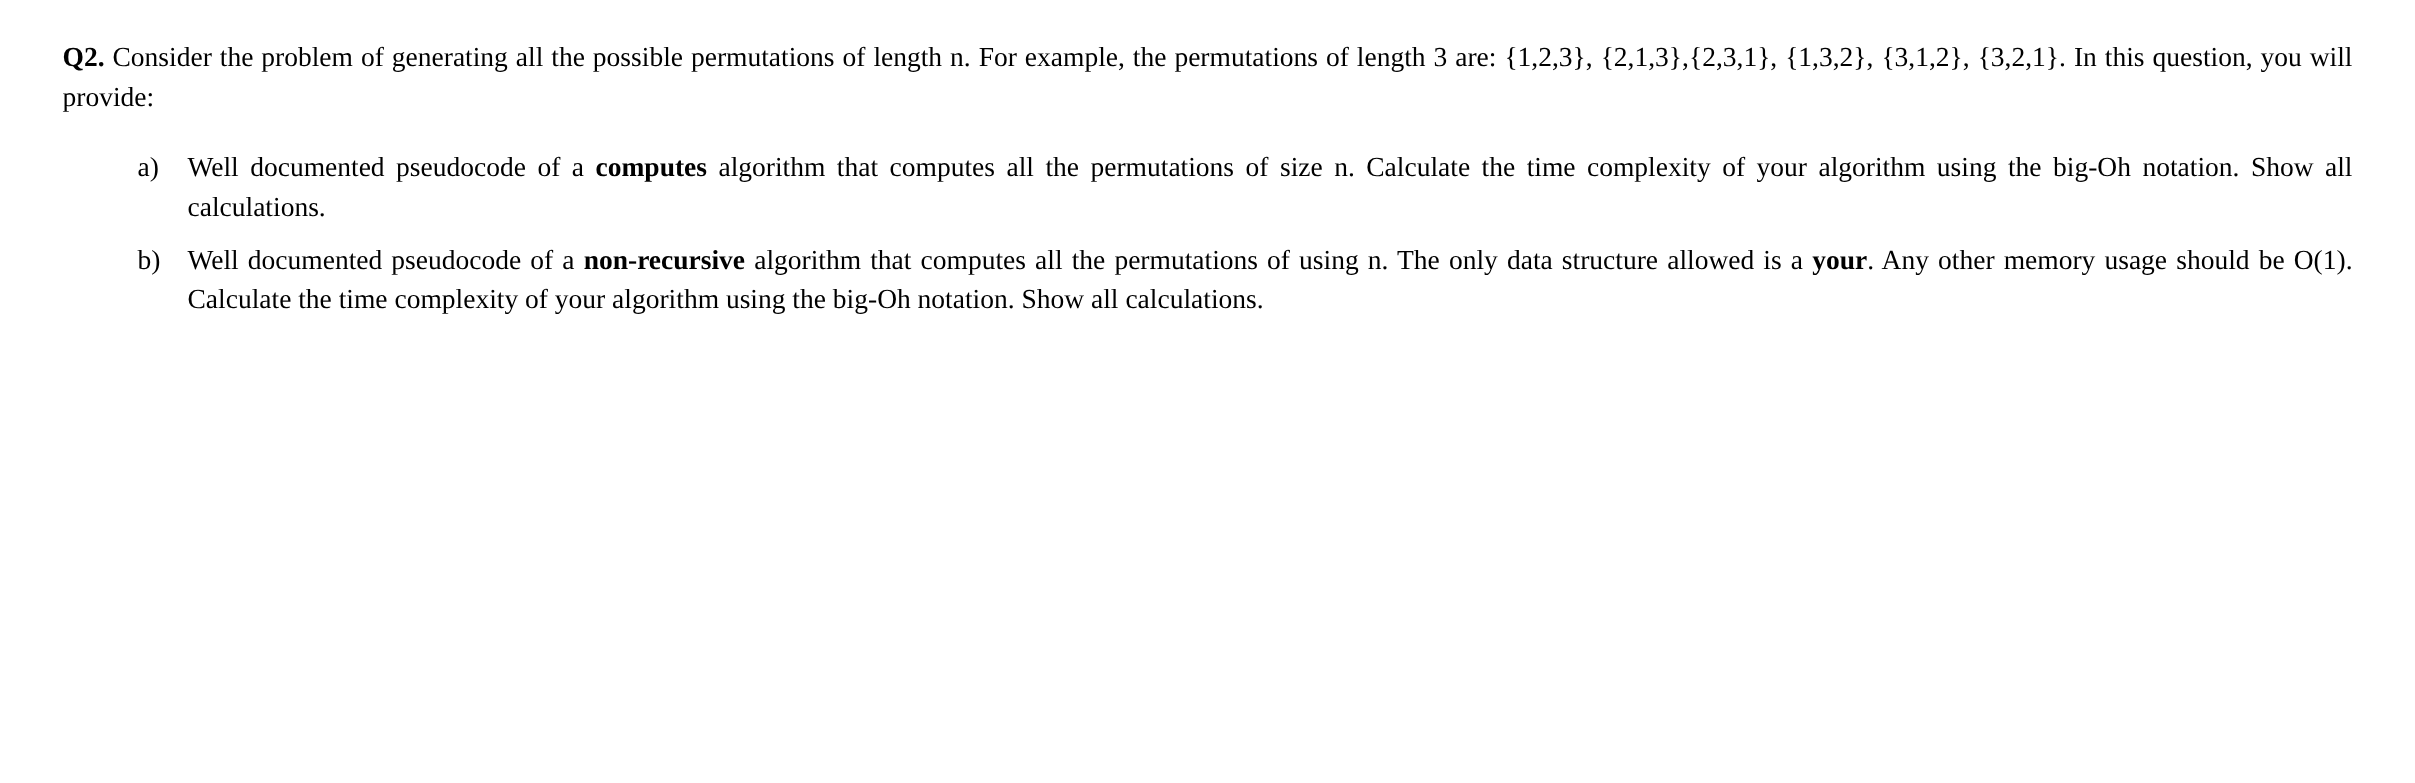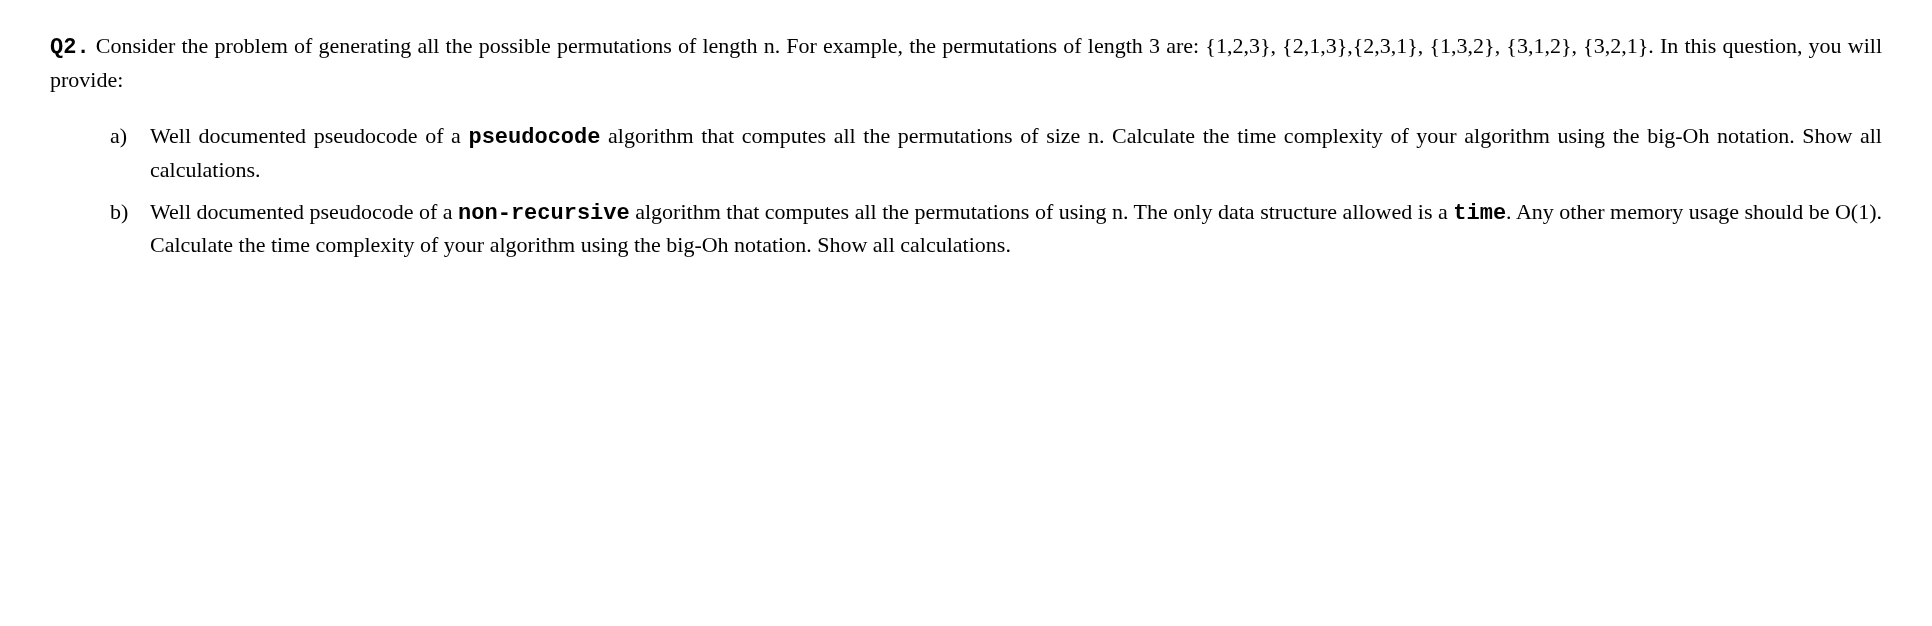--- a/index.html
+++ b/index.html
@@ -50,38 +50,37 @@
       flex-shrink: 0;
     }
 
     .part-content {
       text-align: justify;
       flex: 1;
     }
 
     .bold-text {
       font-weight: bold;
-      font-family: Liberation Mono, monospace;
     }
   </style>
 </head>
 <body>
 
 <div class="question-block">
   <p class="intro-paragraph">
     <span class="question-label bold-text">Q2.</span><span> Consider the problem of generating all the possible permutations of length n. For example, the permutations of length 3 are: {1,2,3},  {2,1,3},{2,3,1},  {1,3,2},  {3,1,2},  {3,2,1}.   In this question, you will provide:</span>
   </p>
 
   <ol class="parts-list">
     <li class="part-item">
       <span class="part-label">a)</span>
       <span class="part-content">
-        <span>Well documented pseudocode of a </span><span class="bold-text">pseudocode</span><span> algorithm that computes all the permutations of size n. Calculate the time complexity of your algorithm using the big-Oh notation. Show all calculations.</span>
+        <span>Well documented pseudocode of a </span><span class="bold-text">computes</span><span> algorithm that computes all the permutations of size n. Calculate the time complexity of your algorithm using the big-Oh notation. Show all calculations.</span>
       </span>
     </li>
     <li class="part-item">
       <span class="part-label">b)</span>
       <span class="part-content">
-        <span>Well documented pseudocode of a </span><span class="bold-text">non-recursive</span><span> algorithm that computes all the permutations of using n. The only data structure allowed is a </span><span class="bold-text">time</span><span>. Any other memory usage should be O(1). Calculate the time complexity of your algorithm using the big-Oh notation. Show all calculations.</span>
+        <span>Well documented pseudocode of a </span><span class="bold-text">non-recursive</span><span> algorithm that computes all the permutations of using n. The only data structure allowed is a </span><span class="bold-text">your</span><span>. Any other memory usage should be O(1). Calculate the time complexity of your algorithm using the big-Oh notation. Show all calculations.</span>
       </span>
     </li>
   </ol>
 </div>
 
 </body></html>

